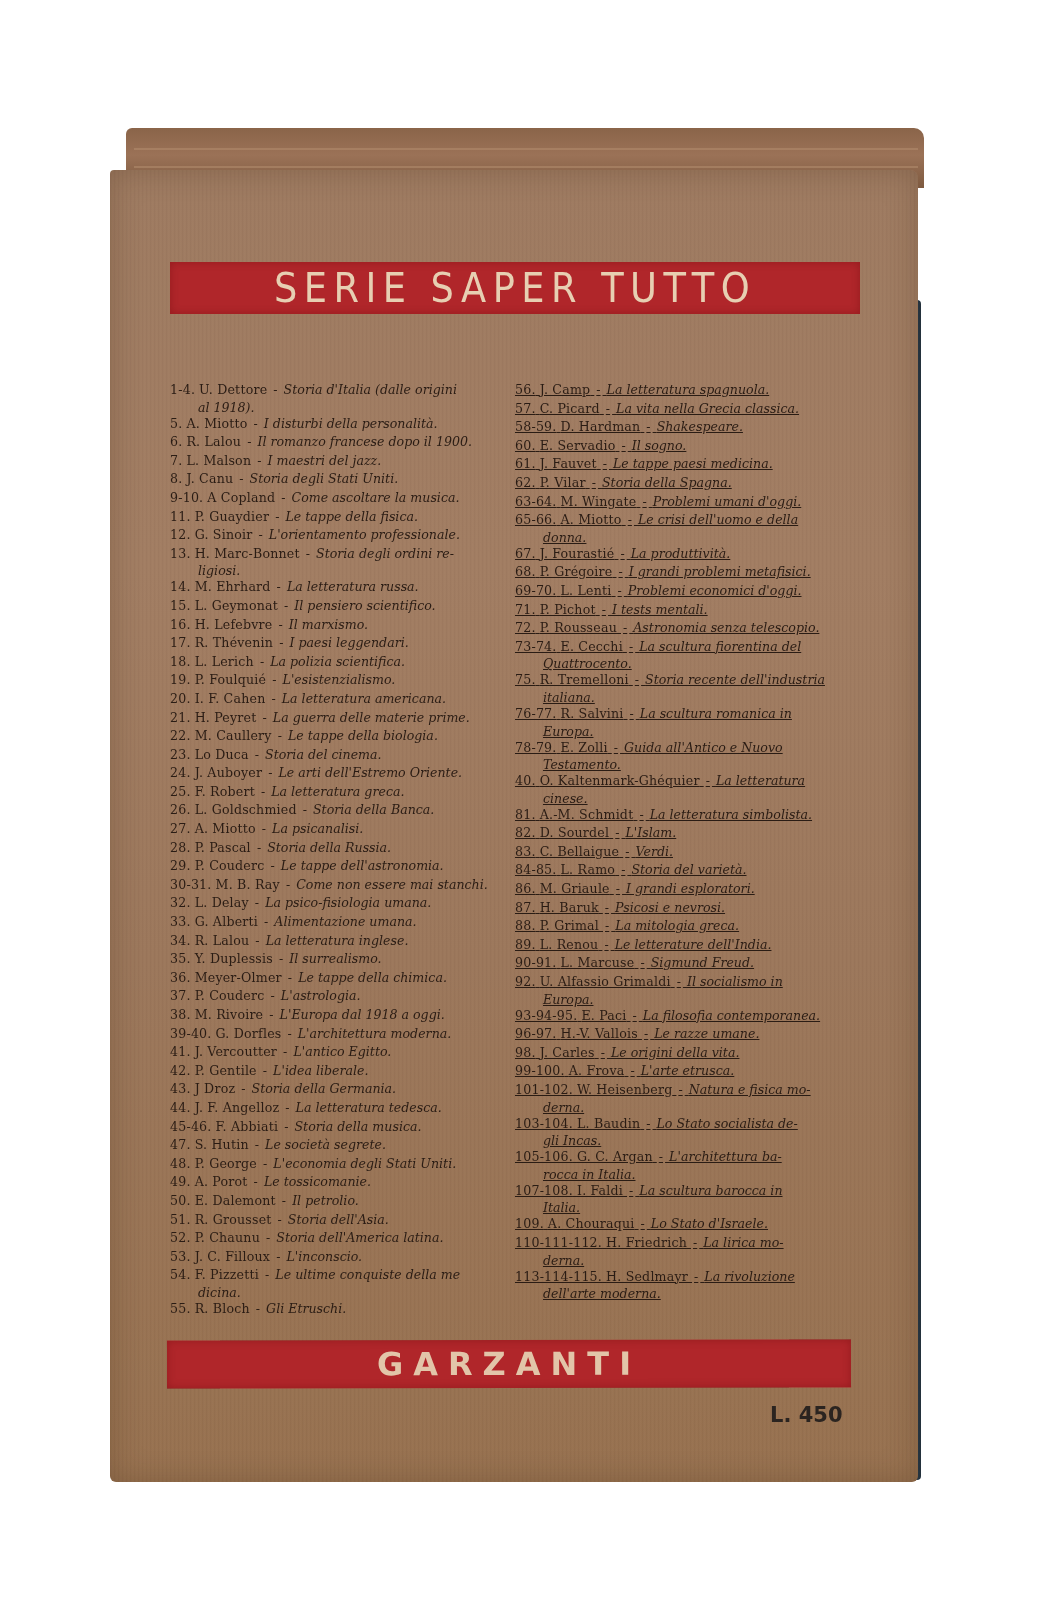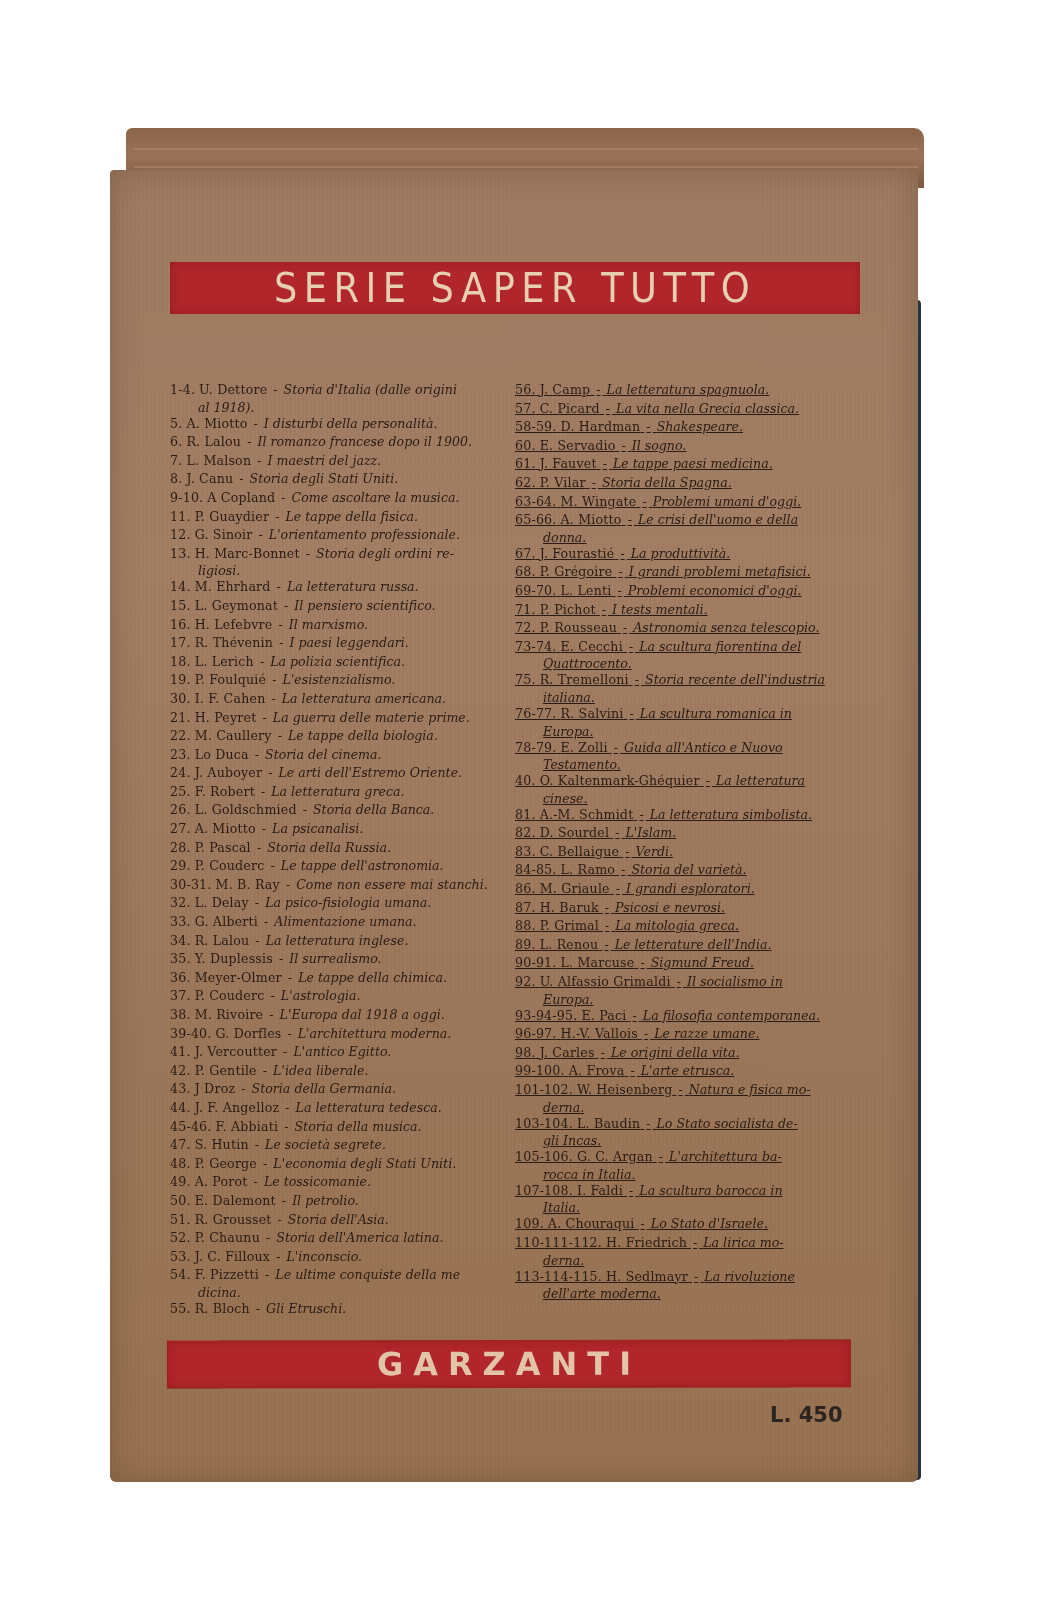--- a/index.html
+++ b/index.html
@@ -92,21 +92,21 @@
     <div class="entry"><span class="num">9-10.</span> <span class="author">A Copland</span> <span class="sep">-</span> <span class="title">Come ascoltare la musica.</span></div>
     <div class="entry"><span class="num">11.</span> <span class="author">P. Guaydier</span> <span class="sep">-</span> <span class="title">Le tappe della fisica.</span></div>
     <div class="entry"><span class="num">12.</span> <span class="author">G. Sinoir</span> <span class="sep">-</span> <span class="title">L'orientamento professionale.</span></div>
     <div class="entry"><span class="num">13.</span> <span class="author">H. Marc-Bonnet</span> <span class="sep">-</span> <span class="title">Storia degli ordini re-</span><span class="cont">ligiosi.</span></div>
     <div class="entry"><span class="num">14.</span> <span class="author">M. Ehrhard</span> <span class="sep">-</span> <span class="title">La letteratura russa.</span></div>
     <div class="entry"><span class="num">15.</span> <span class="author">L. Geymonat</span> <span class="sep">-</span> <span class="title">Il pensiero scientifico.</span></div>
     <div class="entry"><span class="num">16.</span> <span class="author">H. Lefebvre</span> <span class="sep">-</span> <span class="title">Il marxismo.</span></div>
     <div class="entry"><span class="num">17.</span> <span class="author">R. Thévenin</span> <span class="sep">-</span> <span class="title">I paesi leggendari.</span></div>
     <div class="entry"><span class="num">18.</span> <span class="author">L. Lerich</span> <span class="sep">-</span> <span class="title">La polizia scientifica.</span></div>
     <div class="entry"><span class="num">19.</span> <span class="author">P. Foulquié</span> <span class="sep">-</span> <span class="title">L'esistenzialismo.</span></div>
-    <div class="entry"><span class="num">30.</span> <span class="author">I. F. Cahen</span> <span class="sep">-</span> <span class="title">La letteratura americana.</span></div>
+    <div class="entry"><span class="num">20.</span> <span class="author">I. F. Cahen</span> <span class="sep">-</span> <span class="title">La letteratura americana.</span></div>
     <div class="entry"><span class="num">21.</span> <span class="author">H. Peyret</span> <span class="sep">-</span> <span class="title">La guerra delle materie prime.</span></div>
     <div class="entry"><span class="num">22.</span> <span class="author">M. Caullery</span> <span class="sep">-</span> <span class="title">Le tappe della biologia.</span></div>
     <div class="entry"><span class="num">23.</span> <span class="author">Lo Duca</span> <span class="sep">-</span> <span class="title">Storia del cinema.</span></div>
     <div class="entry"><span class="num">24.</span> <span class="author">J. Auboyer</span> <span class="sep">-</span> <span class="title">Le arti dell'Estremo Oriente.</span></div>
     <div class="entry"><span class="num">25.</span> <span class="author">F. Robert</span> <span class="sep">-</span> <span class="title">La letteratura greca.</span></div>
     <div class="entry"><span class="num">26.</span> <span class="author">L. Goldschmied</span> <span class="sep">-</span> <span class="title">Storia della Banca.</span></div>
     <div class="entry"><span class="num">27.</span> <span class="author">A. Miotto</span> <span class="sep">-</span> <span class="title">La psicanalisi.</span></div>
     <div class="entry"><span class="num">28.</span> <span class="author">P. Pascal</span> <span class="sep">-</span> <span class="title">Storia della Russia.</span></div>
     <div class="entry"><span class="num">29.</span> <span class="author">P. Couderc</span> <span class="sep">-</span> <span class="title">Le tappe dell'astronomia.</span></div>
     <div class="entry"><span class="num">30-31.</span> <span class="author">M. B. Ray</span> <span class="sep">-</span> <span class="title">Come non essere mai stanchi.</span></div>

